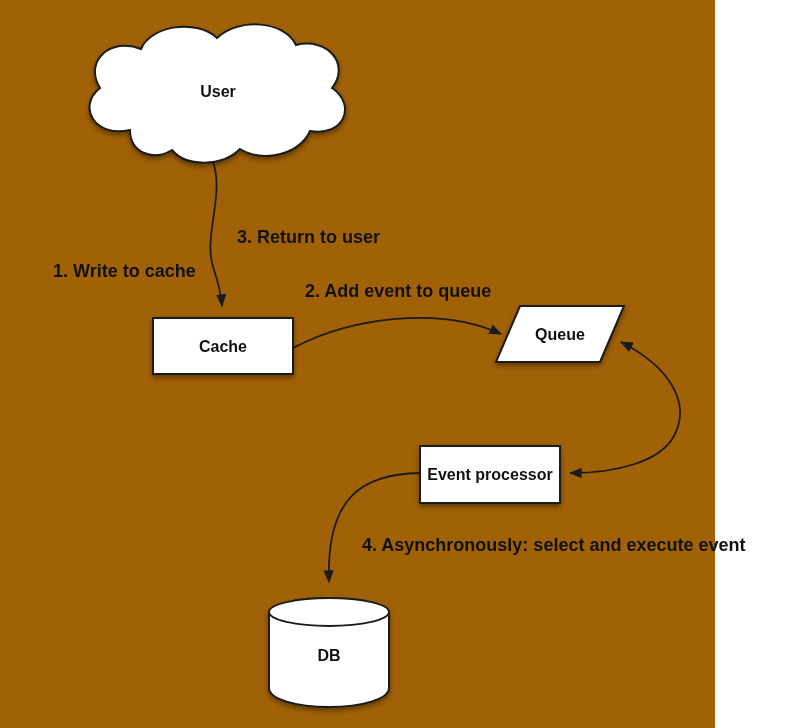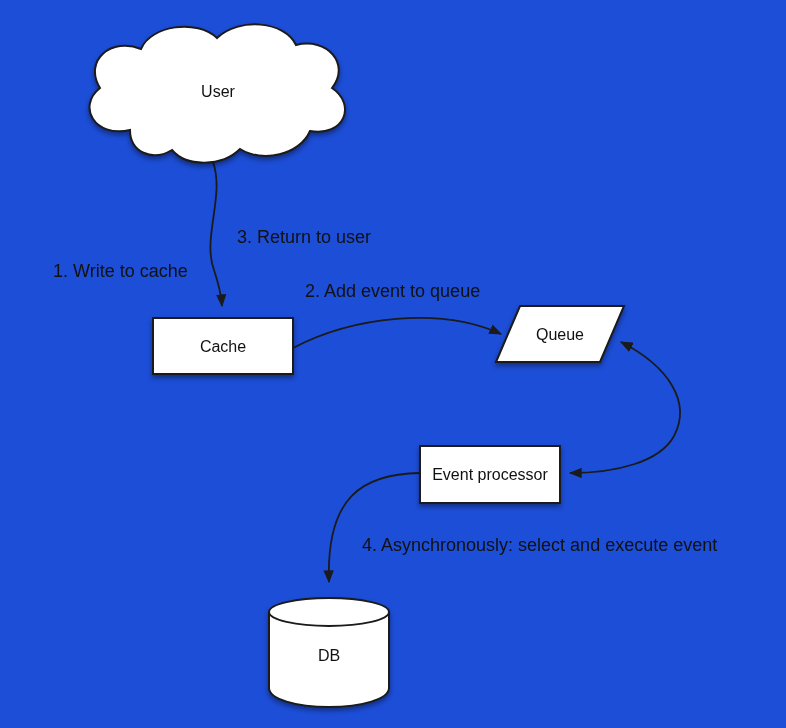--- a/index.html
+++ b/index.html
@@ -6,23 +6,24 @@
     margin: 0;
     padding: 0;
     background: #ffffff;
     width: 786px;
     height: 728px;
     overflow: hidden;
     font-family: "Liberation Sans", sans-serif;
   }
   .canvas-wrap {
     position: relative;
-    width: 786px;
+    width: 715px;
     height: 728px;
-    background: #1d4ed8;
+    background: #a16207;
+    font-weight: bold;
   }
   svg { display: block; }
   .shape {
     fill: #ffffff;
     stroke: #1b1b1b;
     stroke-width: 2;
   }
   .shadowed {
     filter: drop-shadow(0px 3.5px 2.5px rgba(0,0,0,0.40));
   }

